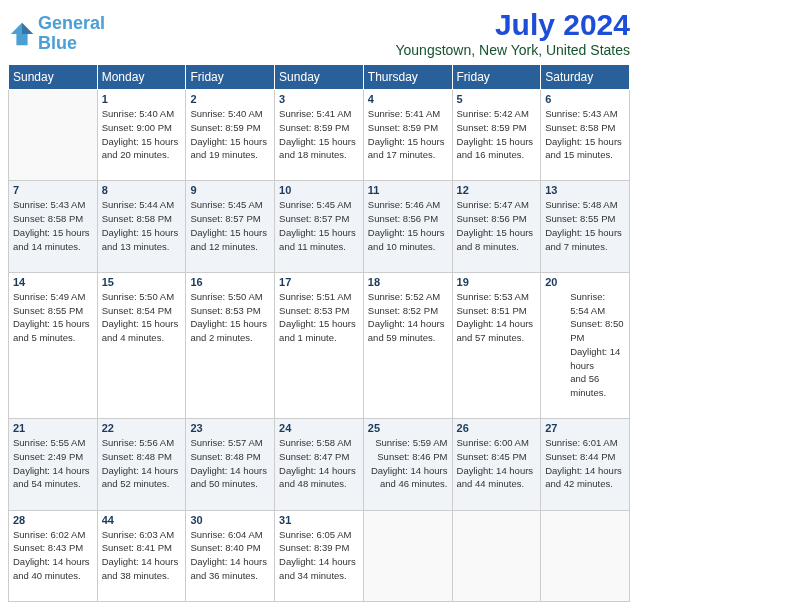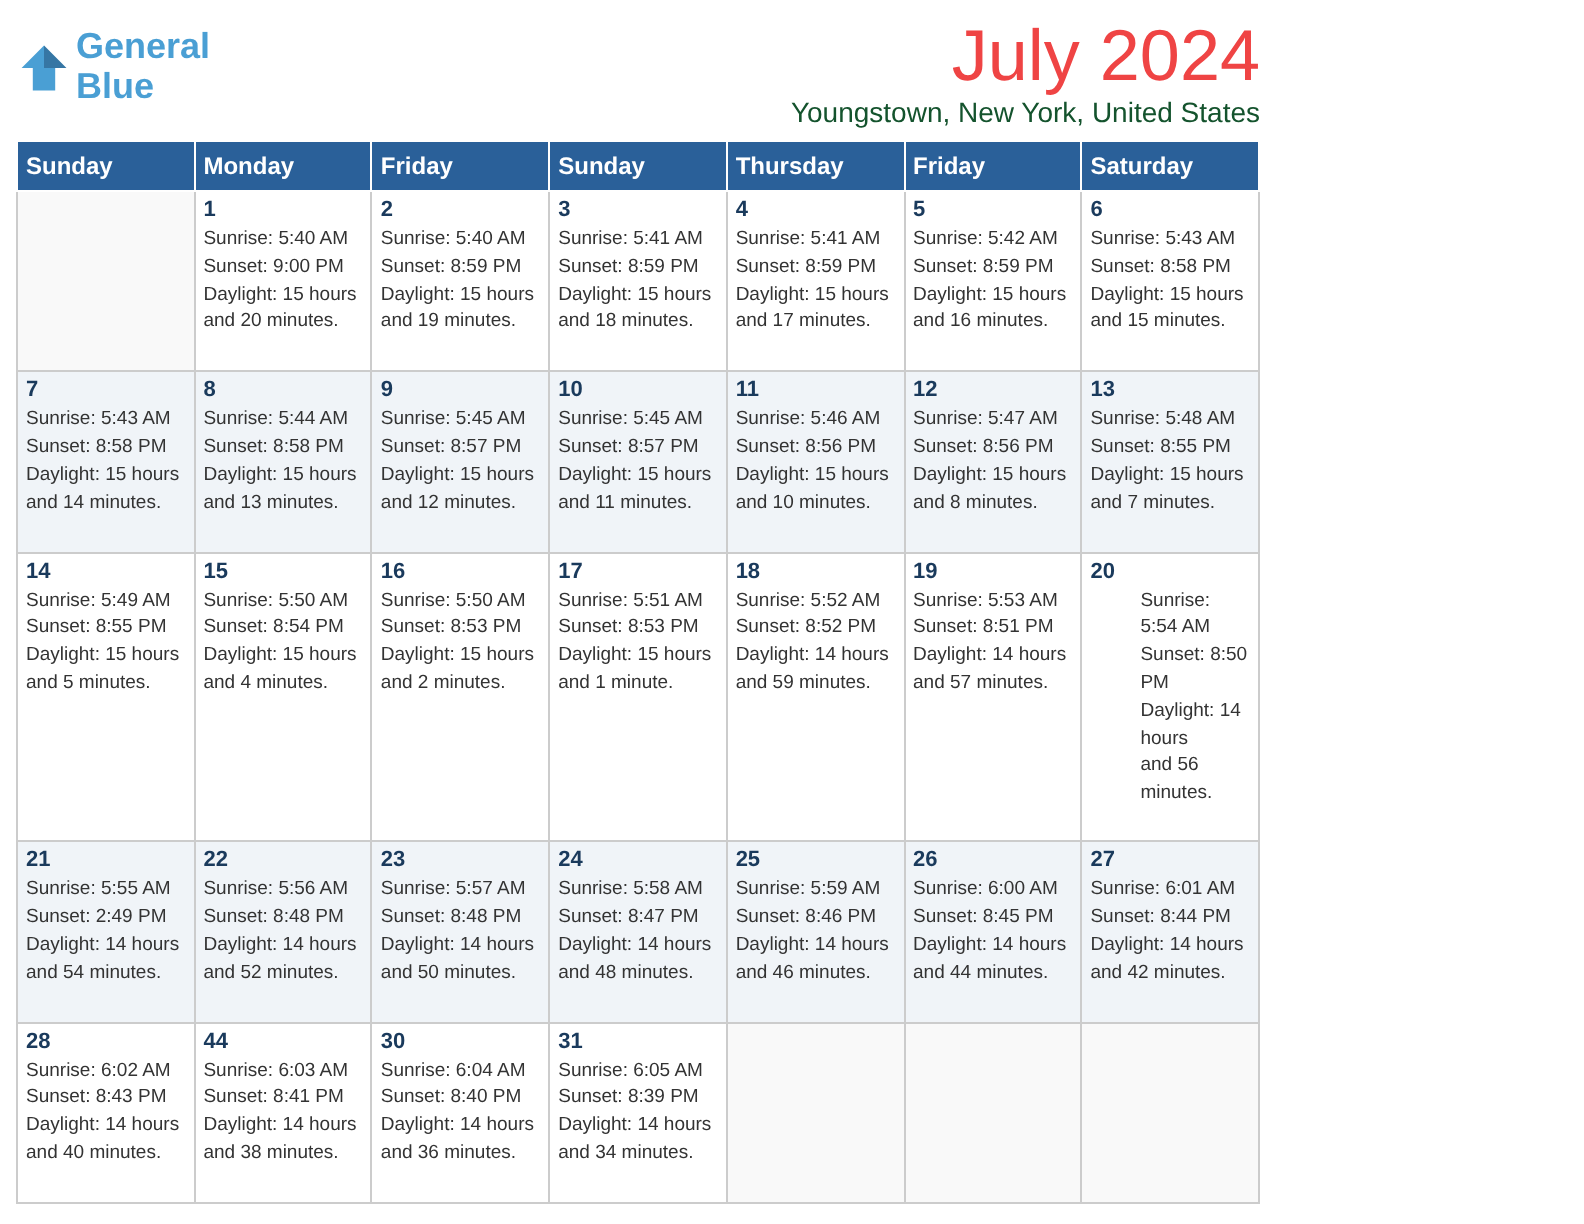--- a/index.html
+++ b/index.html
@@ -39,41 +39,41 @@
     }
     .logo-icon {
       width: 28px;
       height: 28px;
       margin-right: 2px;
     }
     .title-block {
       text-align: right;
     }
     .month-title {
-      font-size: 36px;
-      font-weight: normal;
-      color: #ef4444;
+      font-size: 30px;
+      font-weight: bold;
+      color: #1d4ed8;
       line-height: 1;
     }
     .location {
       font-size: 14px;
       color: #14532d;
       margin-top: 2px;
     }
     .calendar {
       border-collapse: collapse;
       width: 100%;
       flex: 1;
       table-layout: fixed;
     }
     .calendar thead tr th {
       background: #2a6099;
       color: #fff;
       font-size: 12px;
-      font-weight: bold;
+      font-weight: normal;
       padding: 5px 4px;
       text-align: left;
       border: 1px solid #fff;
     }
     .calendar tbody tr td {
       border: 1px solid #ccc;
       vertical-align: top;
       padding: 3px 4px;
       font-size: 9.5px;
       color: #333;
@@ -303,21 +303,21 @@
           </td>
           <td>
             <span class="day-num">24</span>
             <div class="day-info" style="white-space: pre-line;">Sunrise: 5:58 AM
 Sunset: 8:47 PM
 Daylight: 14 hours
 and 48 minutes.</div>
           </td>
           <td>
             <span class="day-num">25</span>
-            <div class="day-info" style="white-space: pre-line;">Sunrise: 5:59 AM
+            <div class="day-info" style="white-space: pre-line; text-align: right;">Sunrise: 5:59 AM
 Sunset: 8:46 PM
 Daylight: 14 hours
 and 46 minutes.</div>
           </td>
           <td>
             <span class="day-num">26</span>
             <div class="day-info" style="white-space: pre-line;">Sunrise: 6:00 AM
 Sunset: 8:45 PM
 Daylight: 14 hours
 and 44 minutes.</div>

